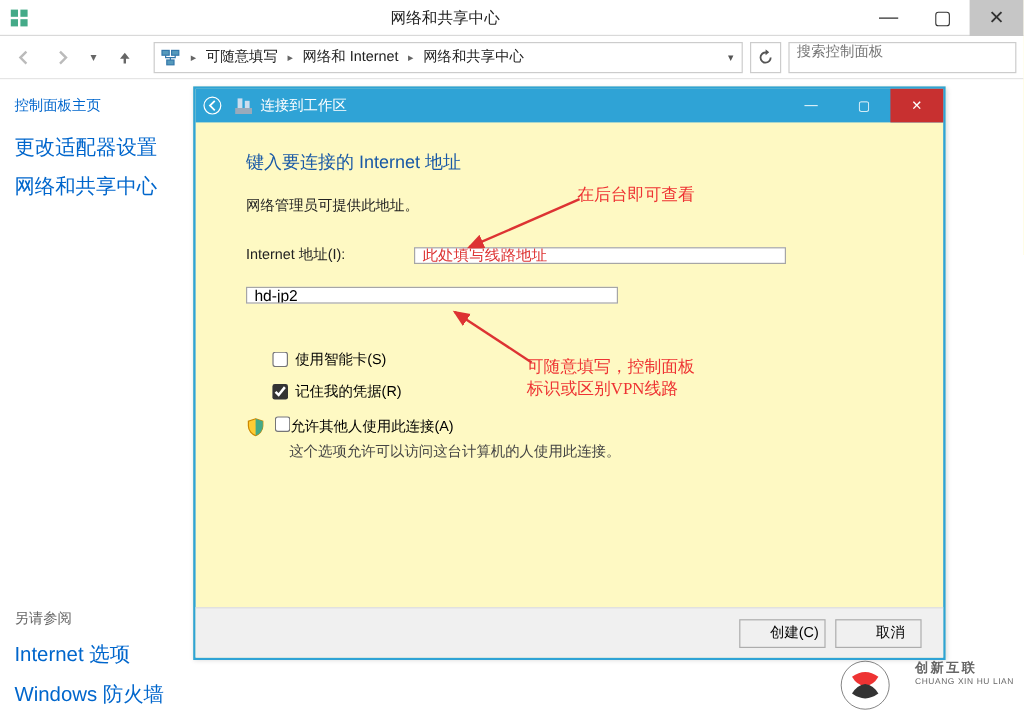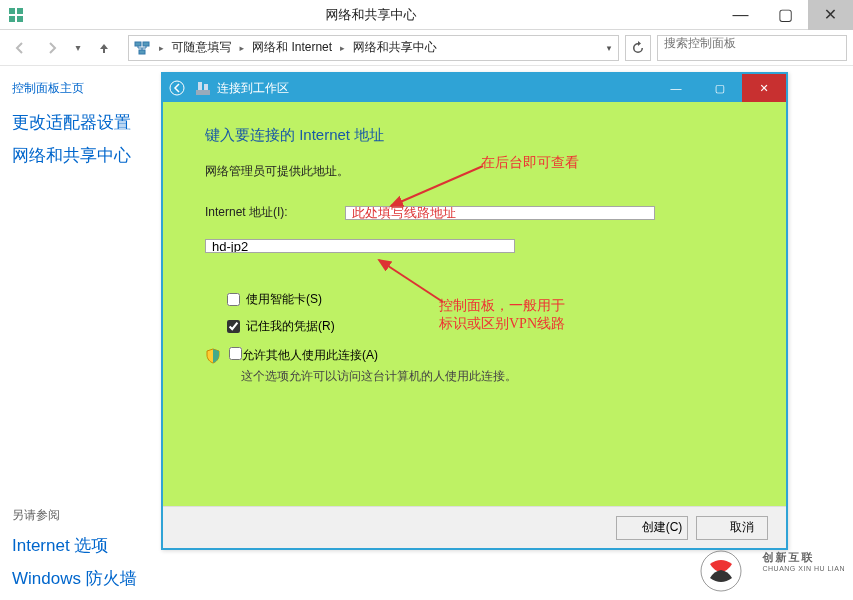--- a/index.html
+++ b/index.html
@@ -31,21 +31,21 @@
     
     .main-area { display:flex; height:calc(600px - 30px - 36px); }
     .sidebar { width:160px; padding:14px 12px; }
     .sidebar .home-link { color:#0066cc; font-size:12px; margin-bottom:14px; display:block; }
     .sidebar .side-link { color:#0066cc; font-size:17px; margin-bottom:10px; display:block; }
     .sidebar .see-also-head { color:#666; font-size:12px; margin-top:340px; margin-bottom:10px; }
     
     .content { flex:1; position:relative; }
     
     
-    .wizard { position:absolute; left:1px; top:6px; width:627px; height:478px; border:2px solid #2fa3d6; background:#bef264; box-shadow: 1px 1px 4px rgba(0,0,0,.15); }
+    .wizard { position:absolute; left:1px; top:6px; width:627px; height:478px; border:2px solid #2fa3d6; background:#fef9c3; box-shadow: 1px 1px 4px rgba(0,0,0,.15); }
     .wizard-titlebar { height:28px; background:#2fa3d6; display:flex; align-items:center; }
     .wizard-back { width:28px; height:28px; display:flex; align-items:center; justify-content:center; color:#135; }
     .wizard-icon { width:16px; height:16px; margin-left:4px; }
     .wizard-title { font-size:12px; color:#fff; margin-left:6px; flex:1; }
     .wizard-winctrl { display:flex; }
     .wizard-winbtn { width:44px; height:28px; display:flex; align-items:center; justify-content:center; color:#fff; font-size:11px; }
     .wizard-winbtn.close { background:#c83030; }
     
     .wizard-body { padding:24px 42px 12px 42px; position:relative; height:calc(100% - 28px - 42px); }
     .wizard-heading { color:#1959a6; font-size:15px; margin-bottom:18px; }
@@ -203,21 +203,21 @@
 
         <div class="anno" style="left:318px; top:52px;">在后台即可查看</div>
         <svg class="arrow" style="left:220px; top:62px;" width="110" height="50">
           <defs>
               <marker id="ah1" markerWidth="8" markerHeight="8" refX="6" refY="3" orient="auto">
                 <path d="M0,0 L7,3 L0,6 Z" fill="#d33"></path>
               </marker>
             </defs>
           <path d="M100 2 L8 42" stroke="#d33" stroke-width="2" fill="none" marker-end="url(#ah1)"></path>
         </svg>
-        <div class="anno" style="left:276px; top:195px;">控制面板，一般用于
+        <div class="anno" style="left:276px; top:195px;">可随意填写，控制面板
 标识或区别VPN线路</div>
         <svg class="arrow" style="left:210px; top:152px;" width="80" height="55">
           <defs>
               <marker id="ah2" markerWidth="8" markerHeight="8" refX="6" refY="3" orient="auto">
                 <path d="M0,0 L7,3 L0,6 Z" fill="#d33"></path>
               </marker>
             </defs>
           <path d="M70 48 L6 6" stroke="#d33" stroke-width="2" fill="none" marker-end="url(#ah2)"></path>
         </svg>
       </div>

